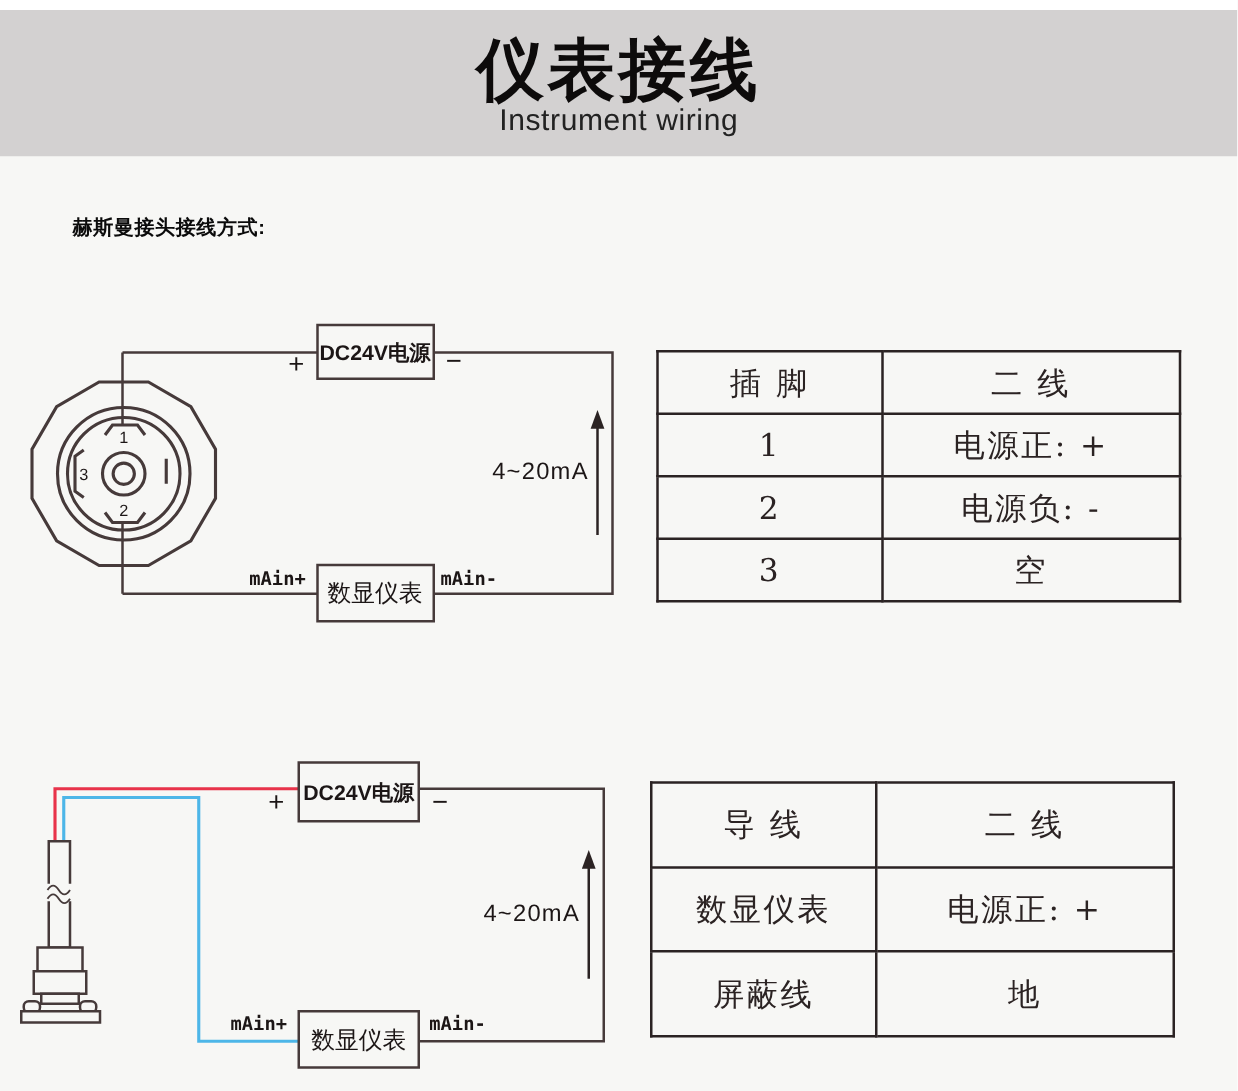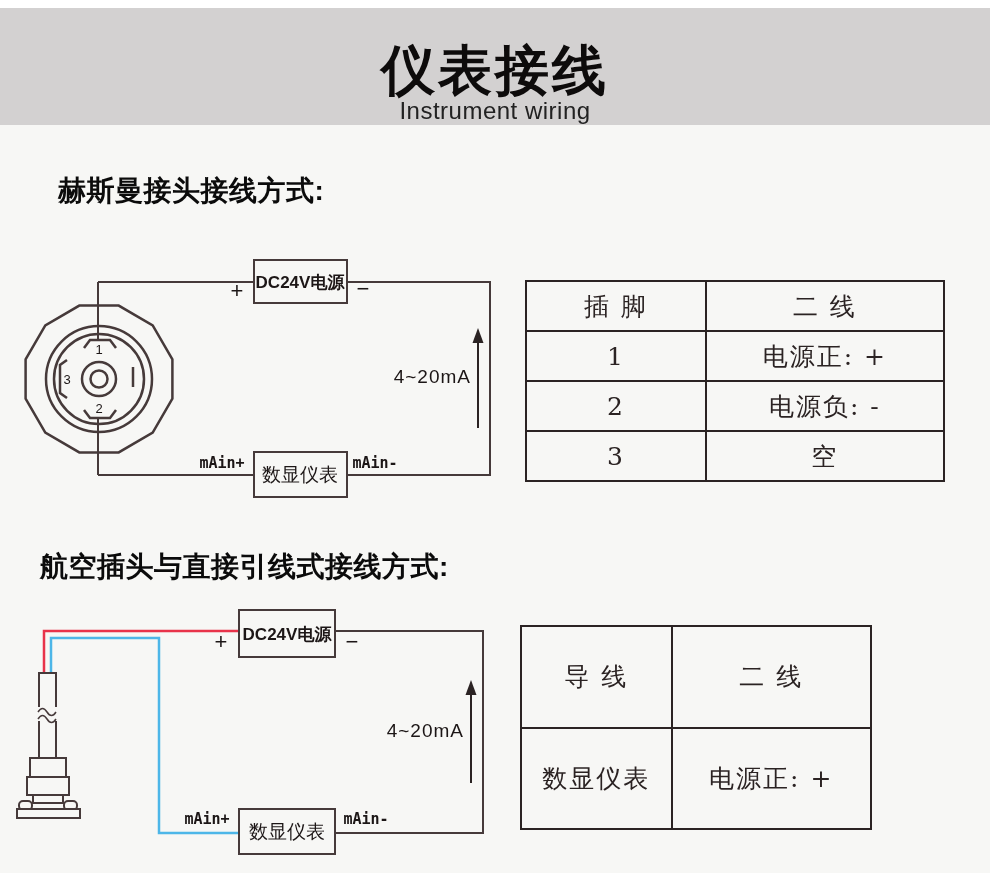--- a/index.html
+++ b/index.html
@@ -9,32 +9,32 @@
     width:990px; height:873px;
     background:#f7f7f5;
     font-family:"Liberation Sans", sans-serif;
     overflow:hidden;
   }
   
   .top-strip { position:absolute; left:0; top:0; width:990px; height:8px; background:#ffffff; }
   .band {
     position:absolute; left:0; top:8px; width:990px; height:117px;
     background:#d3d1d1;
-    display:flex; flex-direction:column; align-items:center; justify-content:flex-end;
+    display:flex; flex-direction:column; align-items:center; justify-content:center;
   }
   .band .title {
     font-size:54px; font-weight:700; color:#0d0b0b; letter-spacing:3px;
     line-height:1.05; margin-top:6px;
   }
   .band .subtitle {
     font-size:24px; font-weight:400; color:#222; letter-spacing:0.5px; margin-top:-2px;
   }
   
   .sec-heading {
-    position:absolute; font-size:28px; font-weight:700; color:#0b0b0b; letter-spacing:0.5px;
+    position:absolute; font-size:16px; font-weight:700; color:#0b0b0b; letter-spacing:0.5px;
   }
   #heading1 { left:58px; top:172px; }
   #heading2 { left:40px; top:548px; }
   
   .diagram { position:absolute; }
   #diagram1 { left:0; top:240px; }
   #diagram2 { left:0; top:595px; }
   svg text { font-family:"Liberation Sans", sans-serif; fill:#1c1616; }
   .boxlabel { font-weight:700; font-size:17px; }
   .meterlabel { font-weight:400; font-size:19px; }
@@ -47,21 +47,21 @@
     position:absolute;
     border-collapse:collapse;
     table-layout:fixed;
     font-family:"DejaVu Serif", serif;
     color:#2b2323;
     font-size:25px;
     letter-spacing:2px;
     text-align:center;
   }
   #table1 { left:525px; top:280px; width:420px; height:202px; }
-  #table2 { left:520px; top:625px; width:352px; height:205px; }
+  #table2 { left:520px; top:625px; width:420px; height:205px; }
   .wire-table td {
     border:2px solid #2b2323;
     padding:4px;
     vertical-align:middle;
   }
   .wire-table td.c1 { width:43%; }
 </style>
 </head>
 <body>
 
@@ -136,21 +136,20 @@
       <td class="c1">2</td>
       <td>电源负: -</td>
     </tr>
     <tr>
       <td class="c1">3</td>
       <td>空</td>
     </tr>
   </tbody>
     </table>
 
-  <div class="sec-heading" id="heading2">航空插头与直接引线式接线方式:</div>
 
   <svg id="diagram2" class="diagram" width="510" height="278" viewBox="0 0 510 278">
 
     <polyline points="44,78 44,36 239,36" fill="none" stroke="#e8334a" stroke-width="2.5"></polyline>
     <polyline points="51,78 51,43 159,43 159,238 239,238" fill="none" stroke="#4db6e8" stroke-width="2.5"></polyline>
 
     <polyline points="335,36 483,36 483,238 335,238" fill="none" stroke="#463a3a" stroke-width="2"></polyline>
 
     <g stroke="#463a3a" stroke-width="2" fill="#f7f7f5">
       <rect x="39" y="78" width="17" height="85"></rect>
@@ -185,16 +184,20 @@
   <table class="wire-table" id="table2">
     <tbody>
         <tr>
       <td class="c1">导 线</td>
       <td>二  线</td>
     </tr>
     <tr>
       <td class="c1">数显仪表</td>
       <td>电源正: +</td>
     </tr>
+    <tr>
+      <td class="c1">屏蔽线</td>
+      <td>地</td>
+    </tr>
   </tbody>
     </table>
 
 </div>
 
 </body></html>

